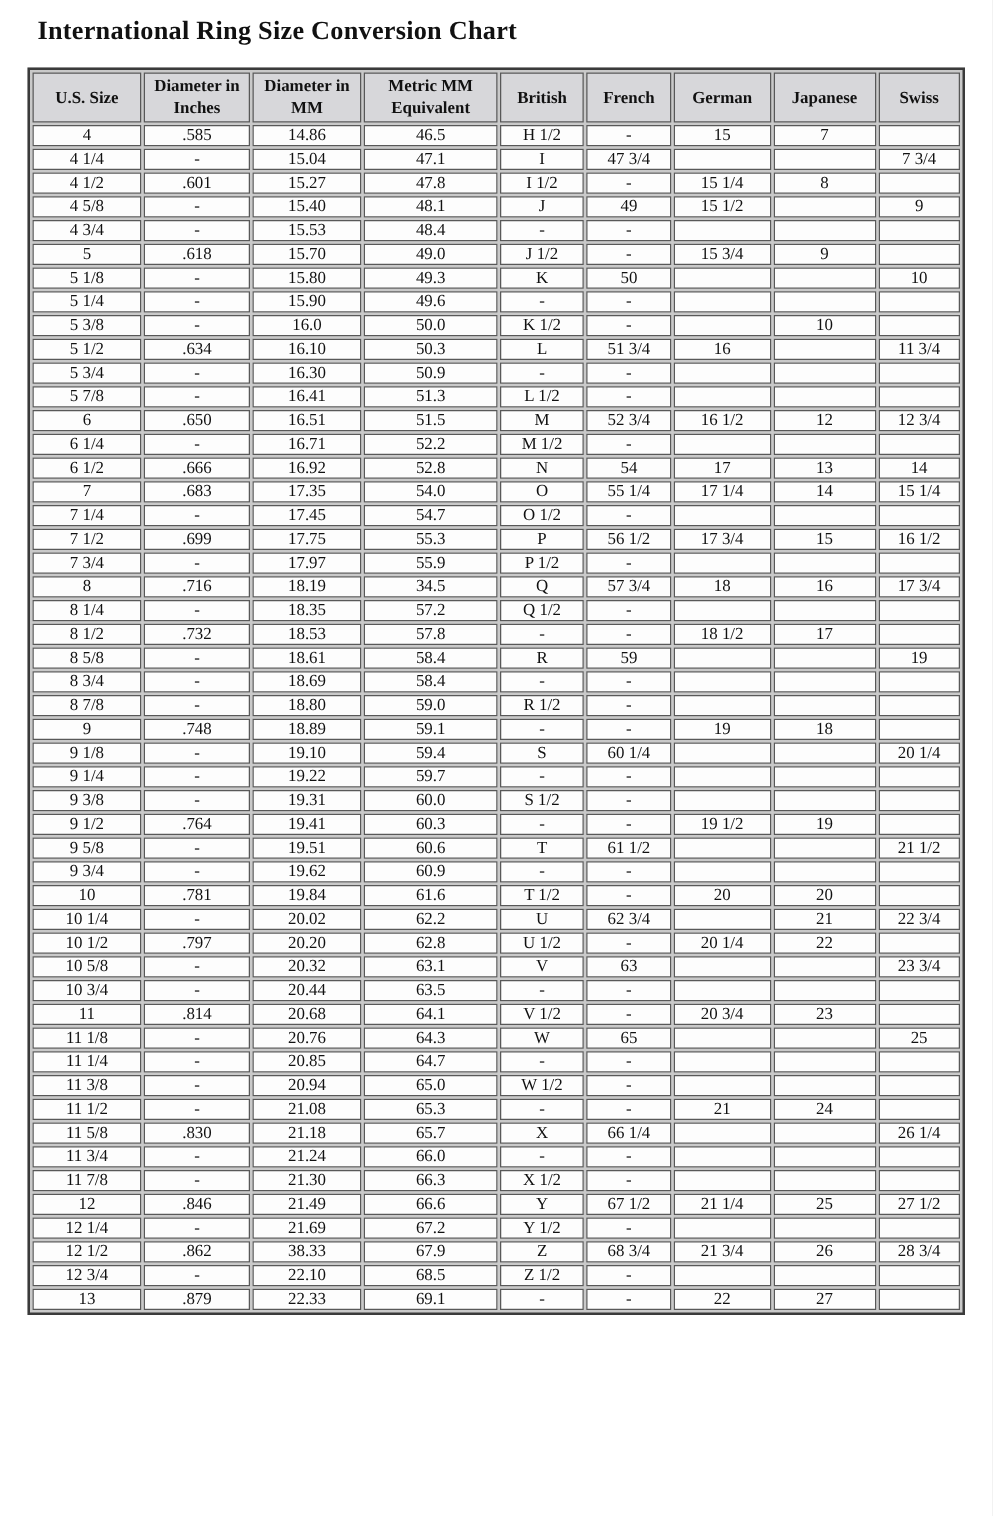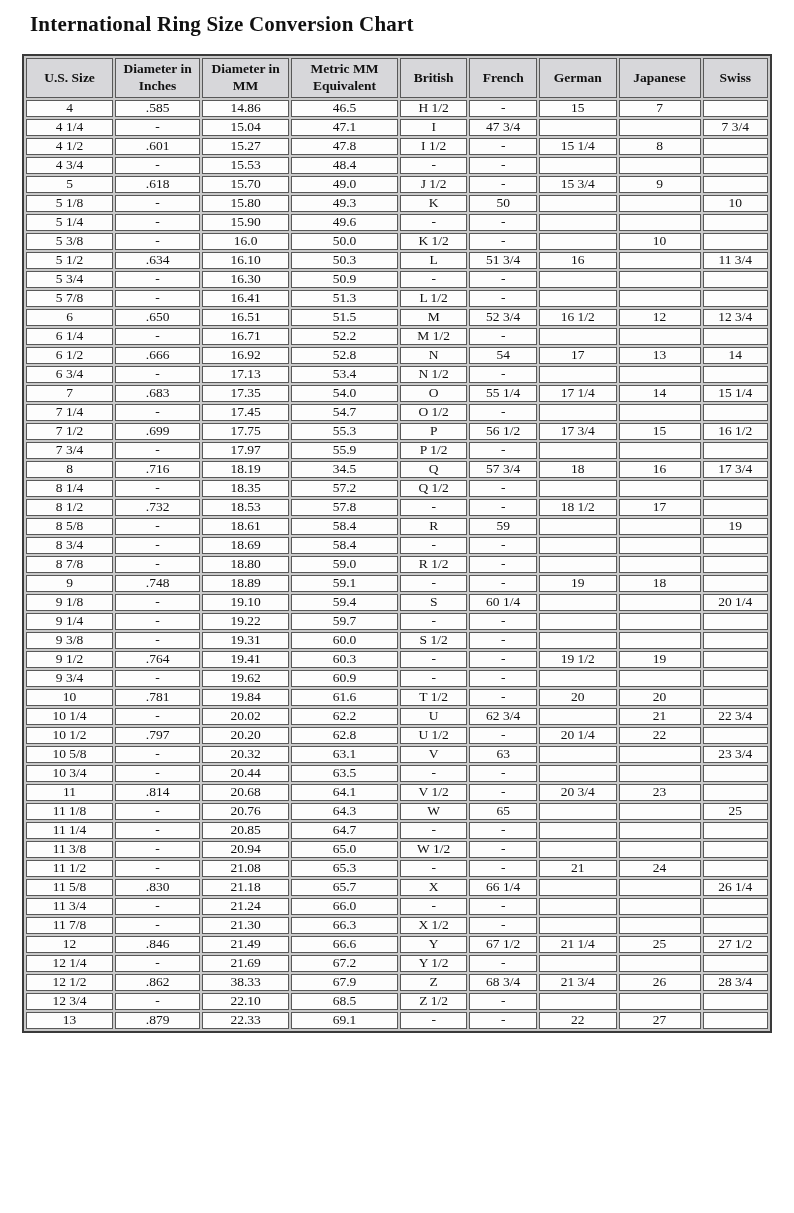--- a/index.html
+++ b/index.html
@@ -123,20 +123,31 @@
           <td>.601</td>
           <td>15.27</td>
           <td>47.8</td>
           <td>I 1/2</td>
           <td>-</td>
           <td>15 1/4</td>
           <td>8</td>
           <td></td>
         </tr>
         <tr>
+          <td>4 5/8</td>
+          <td>-</td>
+          <td>15.40</td>
+          <td>48.1</td>
+          <td>J</td>
+          <td>49</td>
+          <td>15 1/2</td>
+          <td></td>
+          <td>9</td>
+        </tr>
+        <tr>
           <td>4 3/4</td>
           <td>-</td>
           <td>15.53</td>
           <td>48.4</td>
           <td>-</td>
           <td>-</td>
           <td></td>
           <td></td>
           <td></td>
         </tr>
@@ -244,31 +255,20 @@
           <td>.666</td>
           <td>16.92</td>
           <td>52.8</td>
           <td>N</td>
           <td>54</td>
           <td>17</td>
           <td>13</td>
           <td>14</td>
         </tr>
         <tr>
-          <td>6 3/4</td>
-          <td>-</td>
-          <td>17.13</td>
-          <td>53.4</td>
-          <td>N 1/2</td>
-          <td>-</td>
-          <td></td>
-          <td></td>
-          <td></td>
-        </tr>
-        <tr>
           <td>7</td>
           <td>.683</td>
           <td>17.35</td>
           <td>54.0</td>
           <td>O</td>
           <td>55 1/4</td>
           <td>17 1/4</td>
           <td>14</td>
           <td>15 1/4</td>
         </tr>
@@ -420,20 +420,31 @@
           <td>.764</td>
           <td>19.41</td>
           <td>60.3</td>
           <td>-</td>
           <td>-</td>
           <td>19 1/2</td>
           <td>19</td>
           <td></td>
         </tr>
         <tr>
+          <td>9 5/8</td>
+          <td>-</td>
+          <td>19.51</td>
+          <td>60.6</td>
+          <td>T</td>
+          <td>61 1/2</td>
+          <td></td>
+          <td></td>
+          <td>21 1/2</td>
+        </tr>
+        <tr>
           <td>9 3/4</td>
           <td>-</td>
           <td>19.62</td>
           <td>60.9</td>
           <td>-</td>
           <td>-</td>
           <td></td>
           <td></td>
           <td></td>
         </tr>

